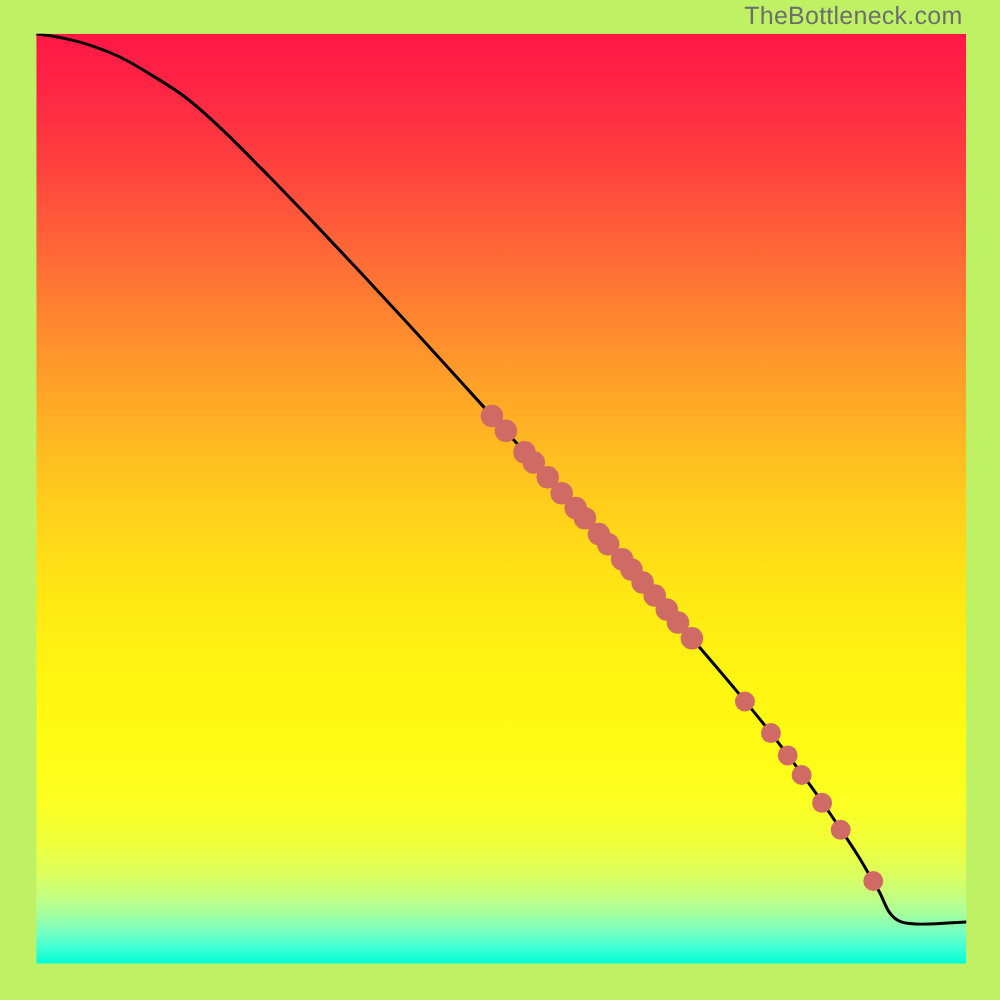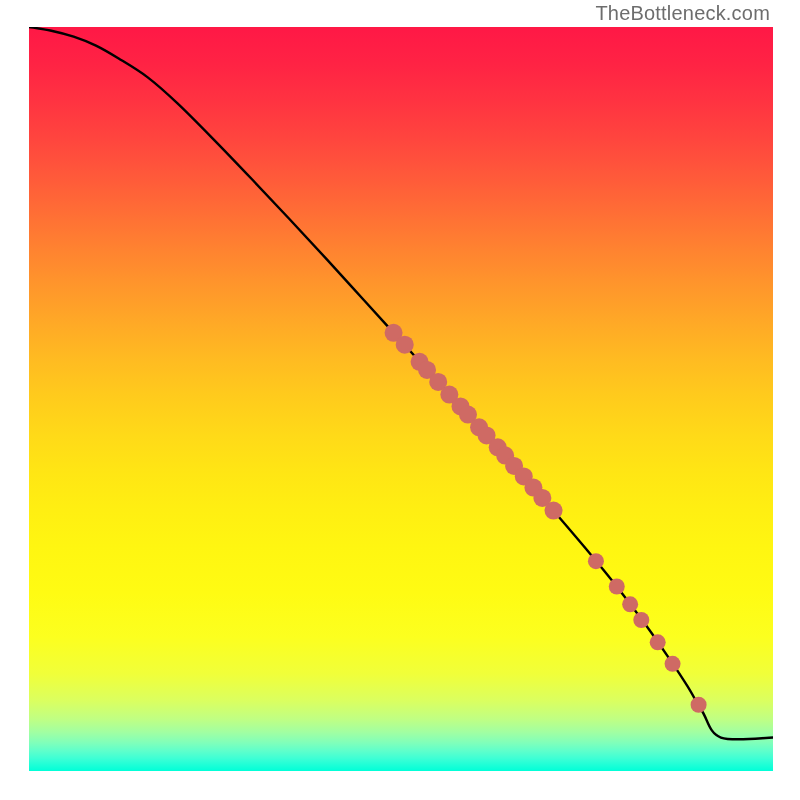--- a/index.html
+++ b/index.html
@@ -10,21 +10,21 @@
     overflow: hidden;
     background: #000;
     font-family: Arial, Helvetica, sans-serif;
   }
   .frame {
     position: absolute;
     left: 0;
     top: 0;
     width: 800px;
     height: 800px;
-    background: #ffffff;
+    background: #bef264;
   }
   .plot {
     position: absolute;
     left: 29px;
     top: 27px;
     width: 744px;
     height: 744px;
   }
   .gradient-bg {
     position: absolute;

